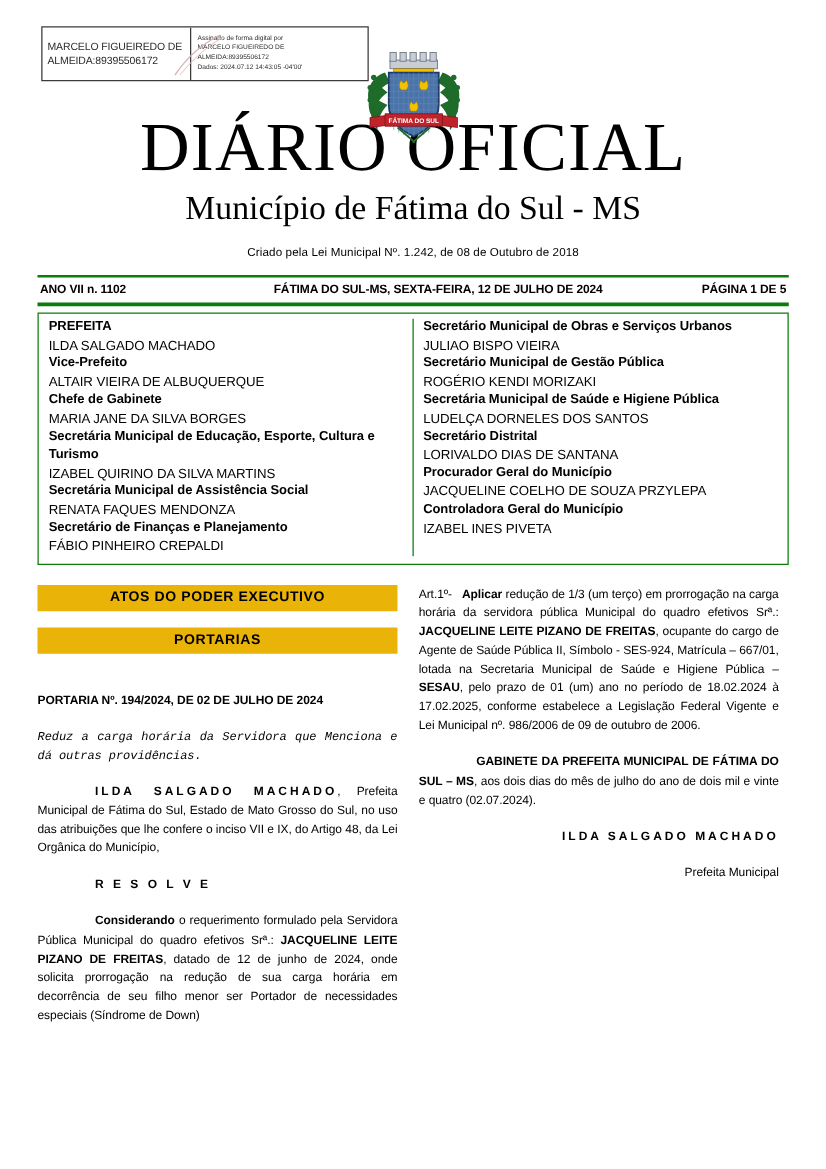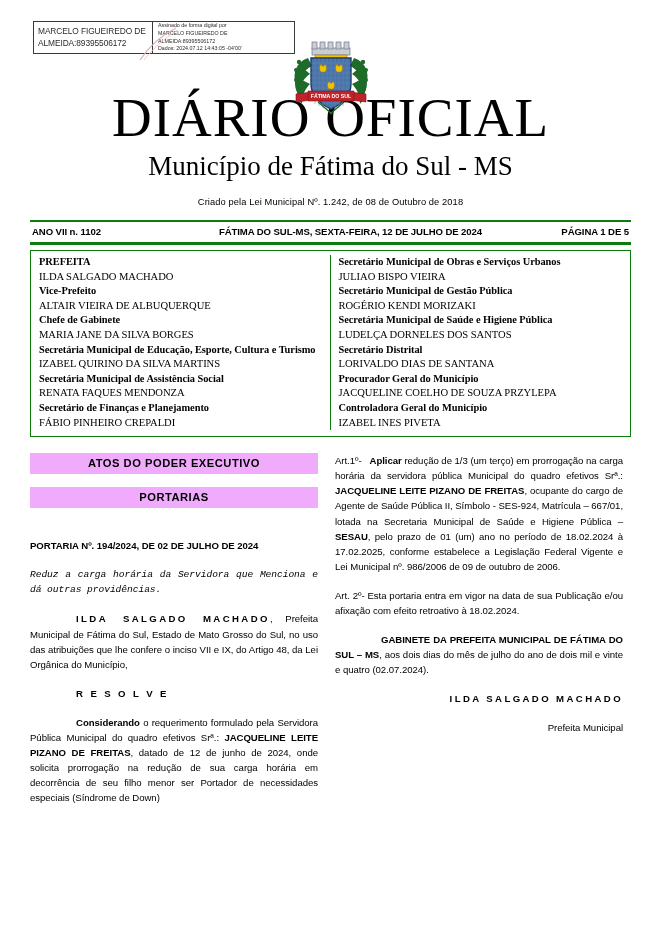--- a/index.html
+++ b/index.html
@@ -22,21 +22,21 @@
   
   .sig-row {
     position: relative;
     height: 85px;
   }
   .sig-box {
     position: absolute;
     left: 3px;
     top: 21px;
     width: 262px;
-    height: 33px;
+    height: 44px;
     border: 1px solid #3a3a3a;
     display: flex;
     align-items: center;
     overflow: hidden;
   }
   .sig-name {
     width: 118px;
     padding-left: 4px;
     font-size: 8.4px;
     line-height: 11.5px;
@@ -114,21 +114,20 @@
   
   .officials {
     margin-top: 5px;
     border: 1.6px solid #0a7d0a;
     display: flex;
     padding: 4px 0 6px 0;
   }
   .officials .col {
     width: 50%;
     padding: 0 8px;
-    font-family: Liberation Serif, serif;
   }
   .officials .col.left { border-right: 1.6px solid #0a7d0a; }
   .role {
     font-size: 10.4px;
     font-weight: bold;
     line-height: 14.6px;
     letter-spacing: -0.05px;
   }
   .person {
     font-size: 10.6px;
@@ -138,21 +137,21 @@
 
   
   .body-cols {
     margin-top: 16px;
     display: flex;
     gap: 17px;
   }
   .body-col { width: 288px; }
 
   .banner {
-    background: #f0abfc;
+    background: #eab308;
     color: #000000;
     text-align: center;
     font-size: 11.2px;
     font-weight: bold;
     letter-spacing: 0.5px;
     padding: 4px 0 5px 0;
   }
   .banner + .banner { margin-top: 13px; }
 
   .p {
@@ -321,21 +320,20 @@
       <p class="p mt-lg"><span class="indent"></span><span class="spaced">ILDA  SALGADO  MACHADO</span><span>, Prefeita Municipal de Fátima do Sul, Estado de Mato Grosso do Sul, no uso das atribuições que lhe confere o inciso VII e IX, do Artigo 48, da Lei Orgânica do Município,</span></p>
 
       <p class="p mt-lg"><span class="indent"></span><span class="spaced">R E S O L V E</span></p>
 
       <p class="p mt-lg"><span class="indent"></span><span class="b">Considerando</span><span> o requerimento formulado pela Servidora Pública Municipal do quadro efetivos Srª.: </span><span class="b">JACQUELINE LEITE PIZANO DE FREITAS</span><span>, datado de 12 de junho de 2024, onde solicita prorrogação na redução de sua carga horária em decorrência de seu filho menor ser Portador de necessidades especiais (Síndrome de Down)</span></p>
     </div>
 
     <div class="body-col">
       <p class="p"><span>Art.1º-</span><span>&nbsp;&nbsp;&nbsp;</span><span class="b">Aplicar</span><span> redução de 1/3 (um terço) em prorrogação na carga horária da servidora pública Municipal do quadro efetivos Srª.: </span><span class="b">JACQUELINE LEITE PIZANO DE FREITAS</span><span>, ocupante do cargo de Agente de Saúde Pública II, Símbolo - SES-924, Matrícula – 667/01, lotada na Secretaria Municipal de Saúde e Higiene Pública – </span><span class="b">SESAU</span><span>, pelo prazo de 01 (um) ano no período de 18.02.2024 à 17.02.2025, conforme estabelece a Legislação Federal Vigente e Lei Municipal nº. 986/2006 de 09 de outubro de 2006.</span></p>
 
-      <p class="p mt-lg">Art. 2º- Esta portaria entra em vigor  na data de  sua Publicação e/ou afixação   com efeito retroativo à 18.02.2024.</p>
 
       <p class="p mt-xl"><span class="indent"></span><span class="b">GABINETE DA PREFEITA MUNICIPAL DE FÁTIMA DO SUL – MS</span><span>, aos dois dias do mês de julho do ano de dois mil e vinte e quatro (02.07.2024).</span></p>
 
       <p class="p right mt-xl"><span class="spaced">ILDA  SALGADO  MACHADO</span></p>
 
       <p class="p right mt-sm">Prefeita Municipal</p>
     </div>
   </div>
 </div>
 

